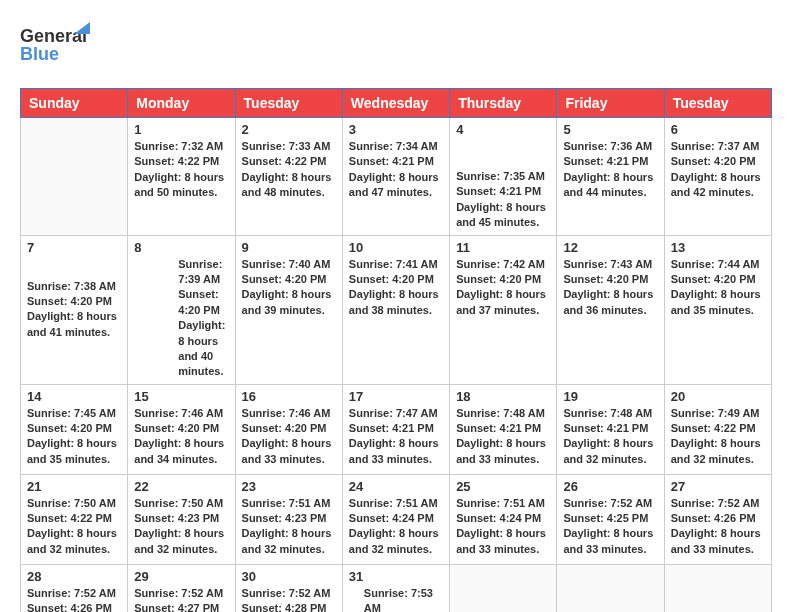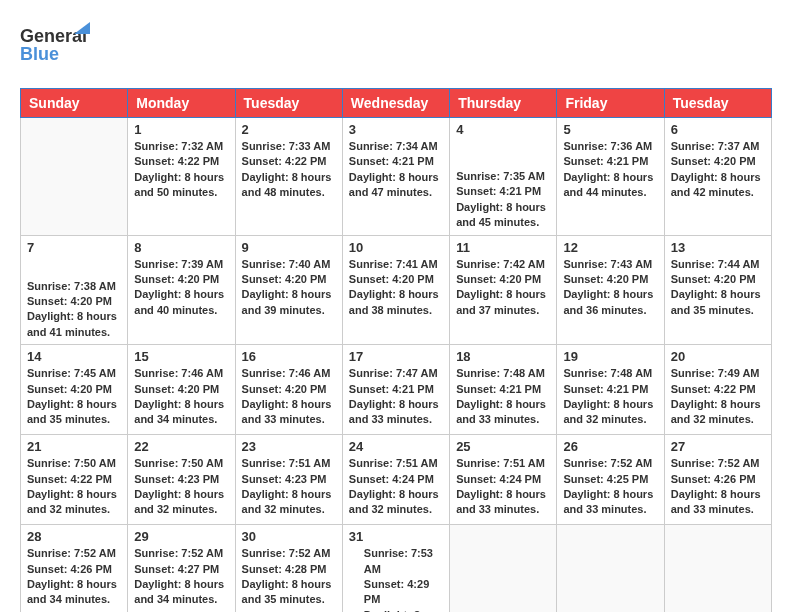--- a/index.html
+++ b/index.html
@@ -149,21 +149,21 @@
       <tr>
         <td>
           <span class="day-num">7</span>
           <div class="day-info" style="white-space: pre-line; margin-top: 24px;">Sunrise: 7:38 AM
 Sunset: 4:20 PM
 Daylight: 8 hours
 and 41 minutes.</div>
         </td>
         <td>
           <span class="day-num">8</span>
-          <div class="day-info" style="white-space: pre-line;">Sunrise: 7:39 AM
+          <div class="day-info" style="white-space: pre-line; margin-left: 44px;">Sunrise: 7:39 AM
 Sunset: 4:20 PM
 Daylight: 8 hours
 and 40 minutes.</div>
         </td>
         <td>
           <span class="day-num">9</span>
           <div class="day-info" style="white-space: pre-line;">Sunrise: 7:40 AM
 Sunset: 4:20 PM
 Daylight: 8 hours
 and 39 minutes.</div>

